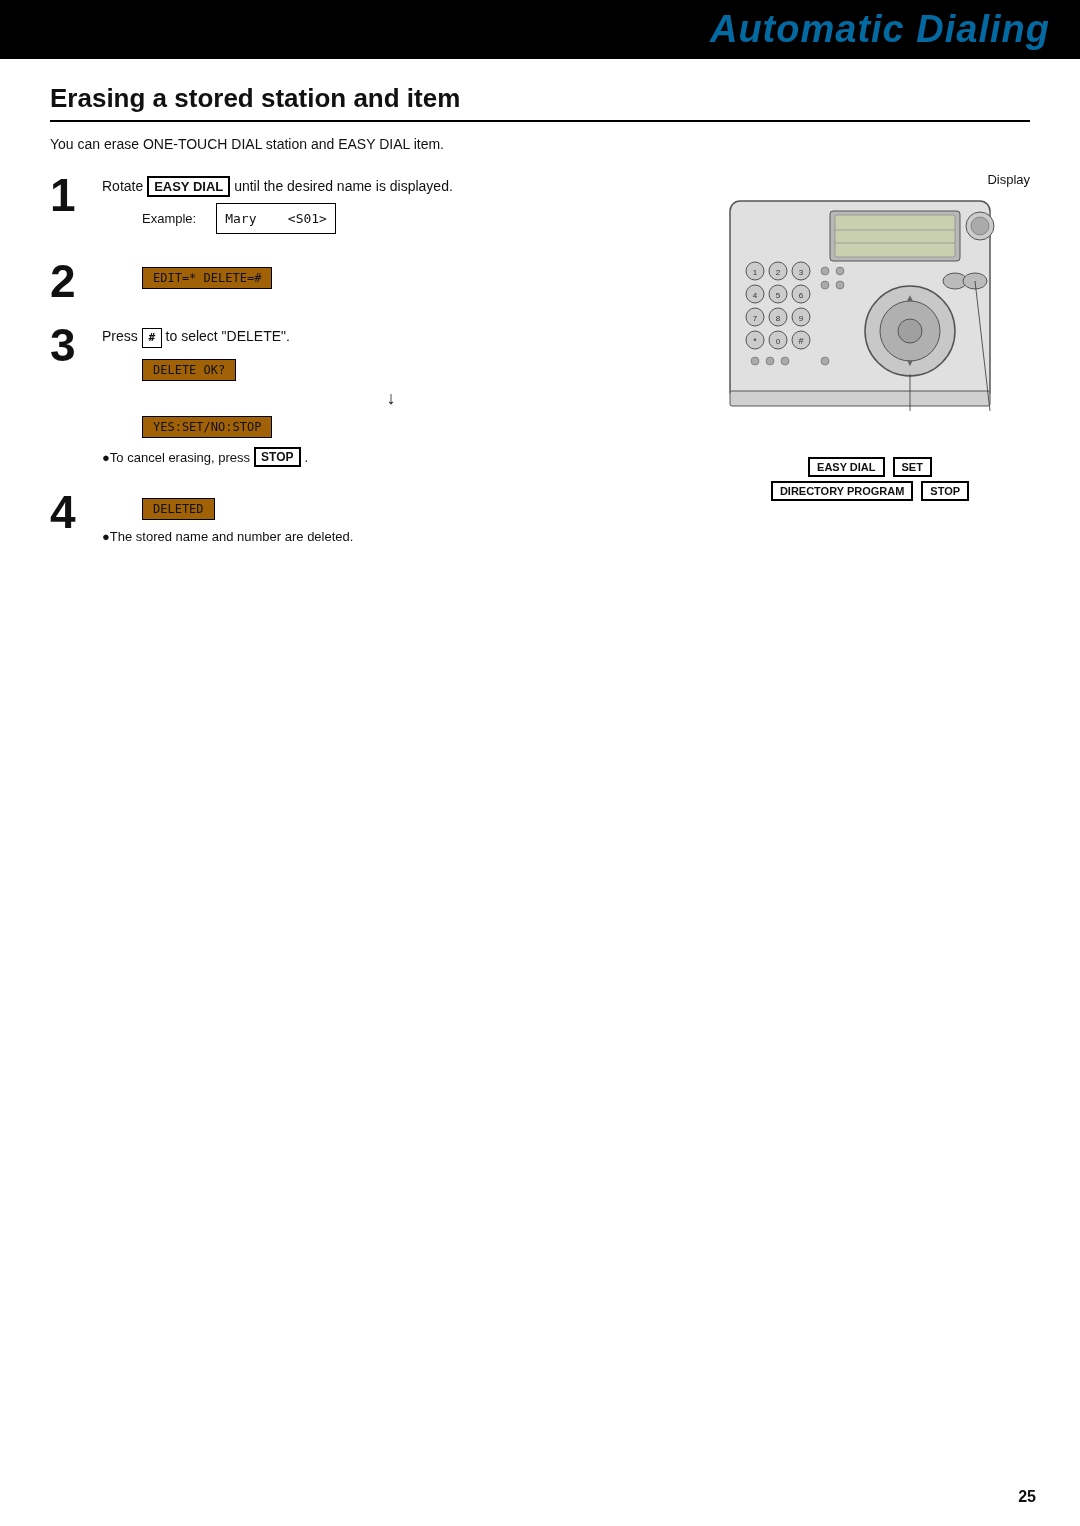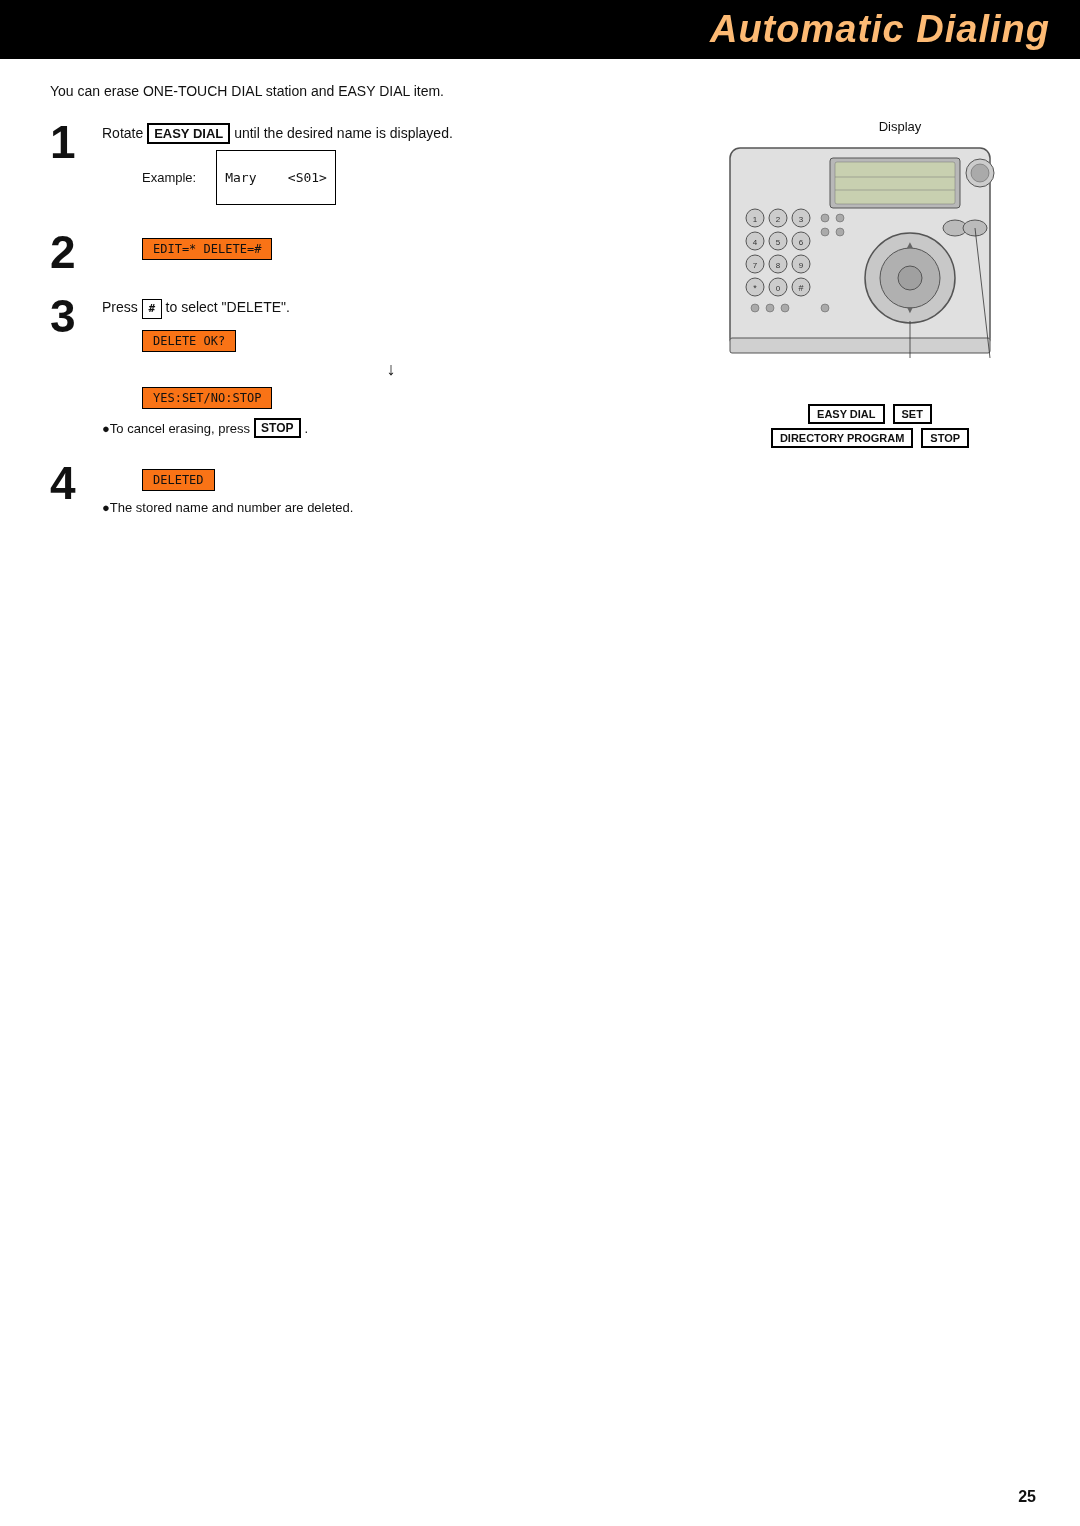--- a/index.html
+++ b/index.html
@@ -14,21 +14,21 @@
       position: relative;
     }
 
     
     .page-header {
       background: #000;
       padding: 8px 30px 8px 0;
       text-align: right;
     }
     .page-title {
-      color: #fdba74;
+      color: #0369a1;
       font-size: 38px;
       font-style: italic;
       font-weight: bold;
       letter-spacing: 1px;
     }
 
     
     .content {
       padding: 24px 50px 40px 50px;
     }
@@ -100,33 +100,33 @@
     .example-row {
       display: flex;
       align-items: center;
       gap: 20px;
       margin: 6px 0 6px 40px;
       font-size: 13px;
     }
 
     .lcd-box {
       border: 1px solid #000;
-      padding: 19px 8px;
+      padding: 7px 8px;
       font-family: monospace;
       font-size: 13px;
       background: #fff;
       display: inline-block;
     }
 
     .display-box {
       border: 1px solid #000;
       padding: 3px 10px;
       font-family: monospace;
       font-size: 12px;
-      background: #f97316;
+      background: #a16207;
       display: inline-block;
       margin: 5px 0 5px 40px;
     }
 
     .key-inline {
       display: inline-flex;
       align-items: center;
       justify-content: center;
       border: 1px solid #000;
       width: 20px;
@@ -154,21 +154,21 @@
     .stop-box {
       display: inline;
       font-weight: bold;
       border: 2px solid #000;
       padding: 1px 5px;
       font-size: 12px;
     }
 
     .device-label {
       font-size: 13px;
-      text-align: center;
+      text-align: right;
       margin-bottom: 4px;
       padding-left: 60px;
     }
 
     
     .device-svg-wrap {
       width: 300px;
       height: 260px;
     }
 
@@ -198,20 +198,21 @@
   </style>
 </head>
 <body>
 
 <div class="page-header">
   <span class="page-title">Automatic Dialing</span>
 </div>
 
 <div class="content">
 
+  <div class="section-title">Erasing a stored station and item</div>
   <div class="intro-text">You can erase ONE-TOUCH DIAL station and EASY DIAL item.</div>
 
   <div class="main-columns">
 
     <div class="left-col">
 
       <div class="step-row">
         <div class="step-number">1</div>
         <div class="step-content">
           <div class="step-text">

